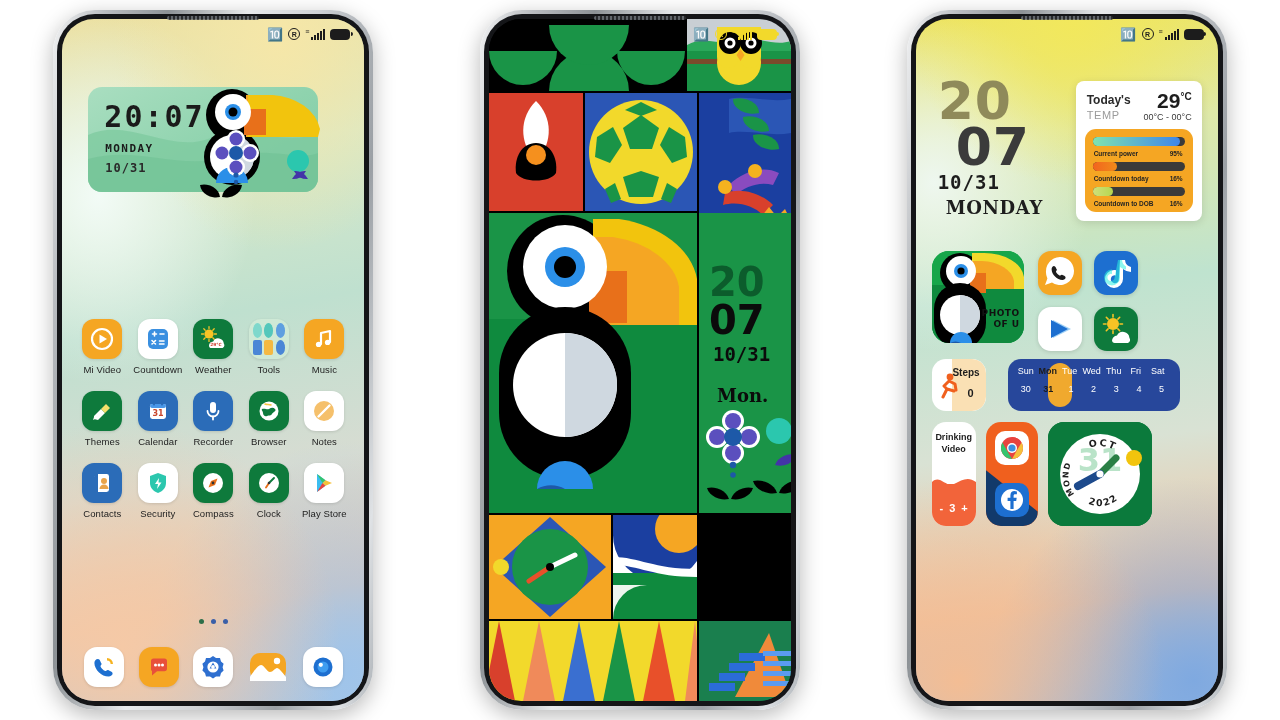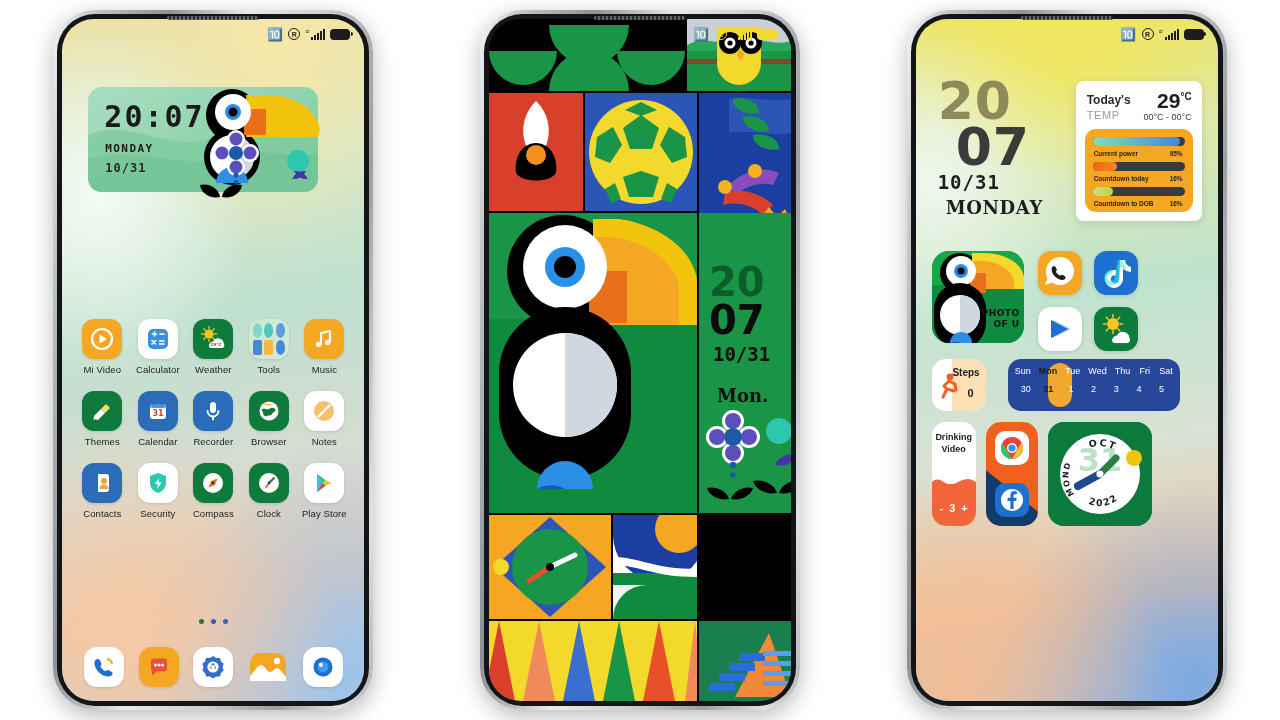--- a/index.html
+++ b/index.html
@@ -132,21 +132,21 @@
   .photoW .txt { position:absolute; right:4px; bottom:14px; font-size:9px; font-weight:800;
                  color:#111; line-height:1.15; text-align:right; letter-spacing:.5px;
                  font-family:"DejaVu Sans", sans-serif; }
   .a3 { position: absolute; width: 44px; height: 44px; border-radius: 13px; overflow:hidden;
         display:flex; align-items:center; justify-content:center; box-shadow:0 1px 4px rgba(0,0,0,.14); }
 
   .steps { position:absolute; left:16px; top:340px; width:54px; height:52px; border-radius:14px;
            background:#fff; overflow:hidden; }
   .cal { position:absolute; left:92px; top:340px; width:172px; height:52px; border-radius:13px;
          background:#27479b; color:#fff; }
-  .cal .cw { position:absolute; left:7px; right:7px; top:7px; display:flex; justify-content:flex-start;gap:8px; }
+  .cal .cw { position:absolute; left:7px; right:7px; top:7px; display:flex; justify-content:flex-start; }
   .cal .cd { position:absolute; left:7px; right:7px; top:25px; display:flex; justify-content:space-between; }
   .cal .cw span, .cal .cd span { width:22px; text-align:center; font-size:9px; }
   .hl { position:absolute; left:40px; top:4px; width:24px; height:44px; border-radius:12px;
         background:#f0a92e; }
 
   .drink { position:absolute; left:16px; top:403px; width:44px; height:104px; border-radius:14px;
            background:#fff; overflow:hidden; }
   .chrome { position:absolute; left:70px; top:403px; width:52px; height:104px; border-radius:15px; overflow:hidden; }
   .clockW { position:absolute; left:132px; top:403px; width:104px; height:104px; border-radius:16px;
             background:#0b7a3c; overflow:hidden; }
@@ -237,21 +237,21 @@
             <div class="lbl">Mi Video</div>
           </div>
           <div class="app">
             <div class="ic" style="background:#fff">
               <svg width="26" height="26" viewBox="0 0 26 26">
                   <rect x="3" y="3" width="20" height="20" rx="5" fill="#3a8fe0"></rect>
                   <path d="M7.5 8h4M9.5 6v4M15 8h4" stroke="#fff" stroke-width="1.6" stroke-linecap="round"></path>
                   <path d="M7 14.5l3.5 3.5M10.5 14.5L7 18M14.5 15h4.5M14.5 18h4.5" stroke="#fff" stroke-width="1.6" stroke-linecap="round"></path>
                 </svg>
             </div>
-            <div class="lbl">Calculator</div>
+            <div class="lbl">Countdown</div>
           </div>
           <div class="app">
             <div class="ic" style="background:#0e7a3c">
               <svg width="30" height="30" viewBox="0 0 30 30">
                   <circle cx="11" cy="10" r="4.6" fill="#f7c325"></circle>
                   <g stroke="#f7c325" stroke-width="1.3" stroke-linecap="round">
                     <path d="M11 2.6v2M11 17.4v-2M3.6 10h2M18.4 10h-2M5.8 4.8l1.4 1.4M16.2 15.2l-1.4-1.4M16.2 4.8l-1.4 1.4M5.8 15.2l1.4-1.4"></path>
                   </g>
                   <path d="M11 22a4.6 4.6 0 0 1 4.2-4.6 5.6 5.6 0 0 1 10.6 2.1A3.3 3.3 0 0 1 24.6 24H12.4A2.6 2.6 0 0 1 11 22Z" fill="#fff"></path>
                   <text x="18" y="21.6" font-size="4.3" fill="#cc3b2a" font-family="DejaVu Sans, sans-serif" text-anchor="middle" font-weight="bold">29°C</text>

